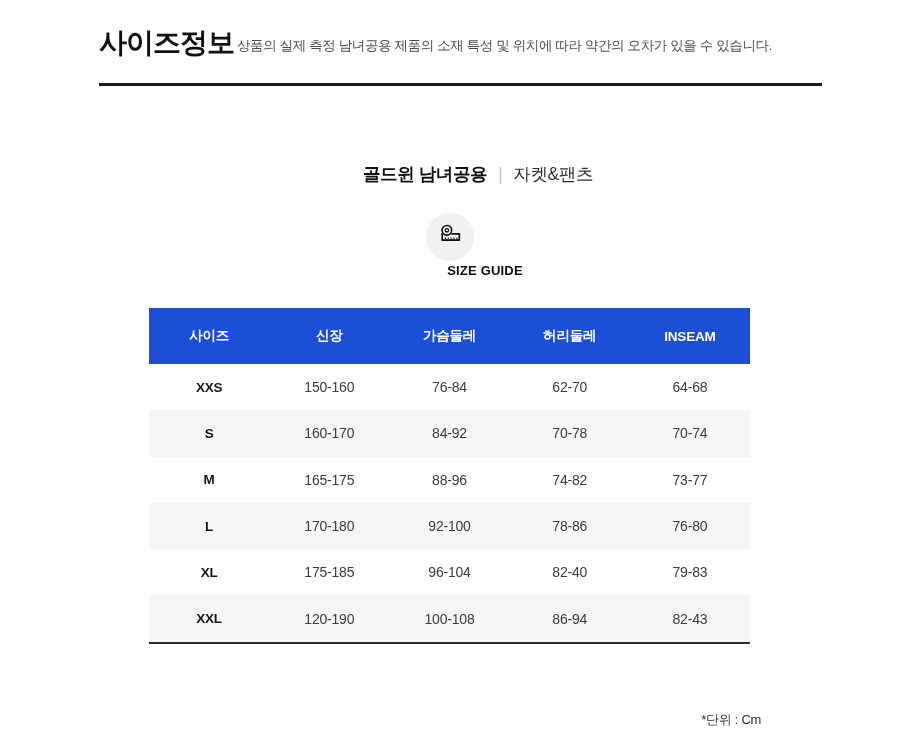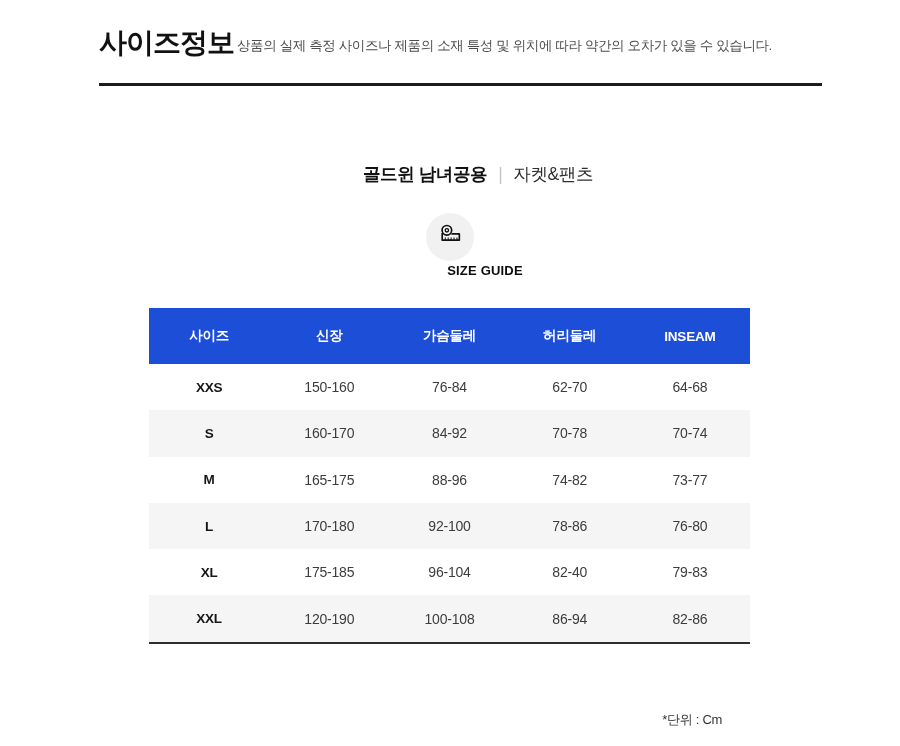--- a/index.html
+++ b/index.html
@@ -62,30 +62,30 @@
   .tbody .tr:nth-child(even) { background:#f5f5f6; }
   .td {
     flex:1; text-align:center; font-size:14px; color:#3c3c3c;
     letter-spacing:-0.2px;
   }
   .td.size { font-weight:700; color:#161616; font-size:13.5px; }
 
   
   .unit-note {
     position:absolute; top:711px; left:0; width:722px;
-    text-align:right; font-size:13px; color:#333; letter-spacing:-0.3px;
+    text-align:right; font-size:13px; color:#333; letter-spacing:-0.3px;padding-left:39px;
   }
 </style>
 </head>
 <body>
 
 <div class="page">
 
   <div class="h-title">사이즈정보</div>
-  <div class="h-desc">상품의 실제 측정 사이즈나 제품의 소재 특성 및 위치에 따라 약간의 오차가 있을 수 있습니다.</div>
+  <div class="h-desc">상품의 실제 측정 남녀공용 제품의 소재 특성 및 위치에 따라 약간의 오차가 있을 수 있습니다.</div>
   <div class="divider"></div>
 
   <div class="product-title">
     <span class="name">골드윈 남녀공용</span><span class="sep">|</span><span class="cat">자켓&amp;팬츠</span>
   </div>
 
   <div class="icon-circle">
     <span>
       <svg width="27" height="27" viewBox="0 0 26 26" fill="none" xmlns="http://www.w3.org/2000/svg">
         <circle cx="9.5" cy="8" r="4.6" stroke="#111" stroke-width="1.6"></circle>
@@ -139,20 +139,20 @@
         <div class="td">175-185</div>
         <div class="td">96-104</div>
         <div class="td">82-40</div>
         <div class="td">79-83</div>
       </div>
       <div class="tr">
         <div class="td size">XXL</div>
         <div class="td">120-190</div>
         <div class="td">100-108</div>
         <div class="td">86-94</div>
-        <div class="td">82-86</div>
+        <div class="td">82-43</div>
       </div>
     </div>
   </div>
 
   <div class="unit-note">*단위 : Cm</div>
 
 </div>
 
 </body></html>

